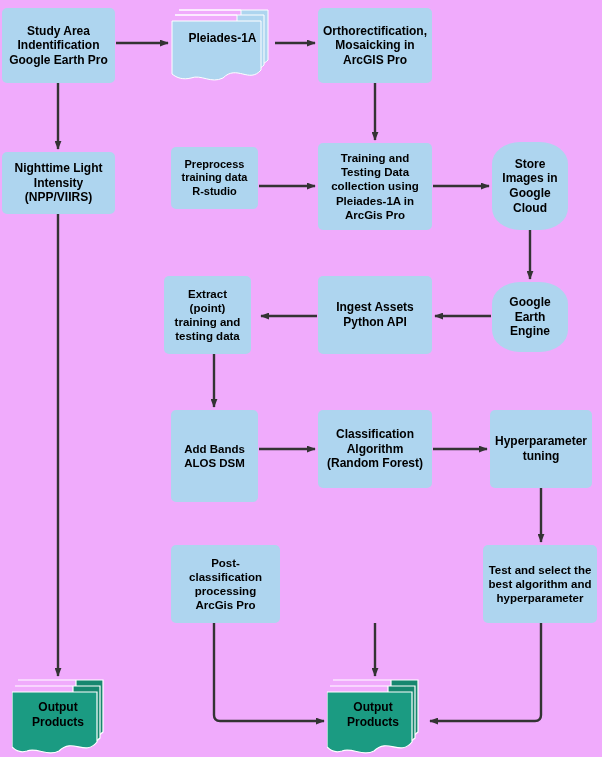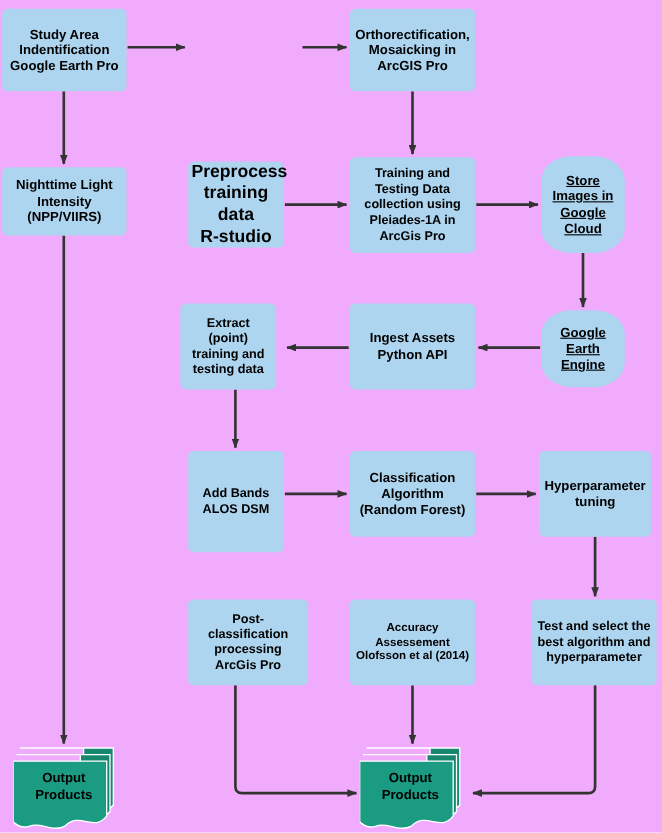--- a/index.html
+++ b/index.html
@@ -46,21 +46,20 @@
   }
   
   .shape-box {
     background: #AED5EF;
     border-radius: 5px;
   }
   
   .shape-stadium {
     background: #AED5EF;
     border-radius: 28px / 22px;
-    text-decoration: underline;
   }
   
   .shape-multidoc, .shape-multidoc-green {
     background: transparent;
     border-radius: 0;
   }
   .shape-multidoc .stack-svg,
   .shape-multidoc-green .stack-svg {
     position: absolute;
     left: 0;
@@ -159,34 +158,42 @@
       <path d="M 541 623 L 541 715 Q 541 721 535 721 L 430 721" fill="none" stroke="#333333" stroke-width="2.4" marker-end="url(#arrowhead)"></path>
     </g>
   </svg>
 
   <div class="node shape-box" style="left:2px; top:8px; width:113px; height:75px; font-size:12px;">
     <span class="label">Study Area
 Indentification
 Google Earth Pro</span>
   </div>
 
+  <div class="node shape-multidoc" style="left:171px; top:8px; width:103px; height:77px; font-size:12px;">
+    <svg class="stack-svg" viewBox="0 0 103 77" preserveAspectRatio="none" xmlns="http://www.w3.org/2000/svg">
+      <path d="M8 2 H97 V52 C88 62 80 48 70 57 V2 Z" fill="#AED5EF" stroke="#ffffff" stroke-width="1"></path>
+      <path d="M4 7 H93 V57 C84 67 76 53 66 62 V7 Z" fill="#AED5EF" stroke="#ffffff" stroke-width="1"></path>
+      <path d="M1 13 H90 V62 C78 76 66 56 52 70 C40 76 30 66 20 70 C12 72 6 70 1 66 Z" fill="#AED5EF" stroke="#ffffff" stroke-width="1"></path>
+    </svg>
+    <span class="label" style="margin-top:-16px;">Pleiades-1A</span>
+  </div>
 
   <div class="node shape-box" style="left:2px; top:152px; width:113px; height:62px; font-size:12px;">
     <span class="label">Nighttime Light
 Intensity
 (NPP/VIIRS)</span>
   </div>
 
   <div class="node shape-box" style="left:318px; top:8px; width:114px; height:75px; font-size:12px;">
     <span class="label">Orthorectification,
 Mosaicking in
 ArcGIS Pro</span>
   </div>
 
-  <div class="node shape-box" style="left:171px; top:147px; width:87px; height:78px; font-size:16px;">
+  <div class="node shape-box" style="left:171px; top:147px; width:87px; height:62px; font-size:11px;">
     <span class="label">Preprocess
 training data
 R-studio</span>
   </div>
 
   <div class="node shape-box" style="left:318px; top:143px; width:114px; height:87px; font-size:11.5px;">
     <span class="label">Training and
 Testing Data
 collection using
 Pleiades-1A in
@@ -234,25 +241,20 @@
 tuning</span>
   </div>
 
   <div class="node shape-box" style="left:171px; top:545px; width:109px; height:78px; font-size:11.5px;">
     <span class="label">Post-
 classification
 processing
 ArcGis Pro</span>
   </div>
 
-  <div class="node shape-box" style="left:318px; top:545px; width:114px; height:78px; font-size:10.5px;">
-    <span class="label">Accuracy
-Assessement
-Olofsson et al (2014)</span>
-  </div>
 
   <div class="node shape-box" style="left:483px; top:545px; width:114px; height:78px; font-size:11.5px;">
     <span class="label">Test and select the
 best algorithm and
 hyperparameter</span>
   </div>
 
   <div class="node shape-multidoc-green" style="left:12px; top:678px; width:97px; height:79px; font-size:12px;">
     <svg class="stack-svg" viewBox="0 0 97 79" preserveAspectRatio="none" xmlns="http://www.w3.org/2000/svg">
       <path d="M6 2 H91 V54 C82 64 74 50 64 59 V2 Z" fill="#17876F" stroke="#ffffff" stroke-width="1.2"></path>

